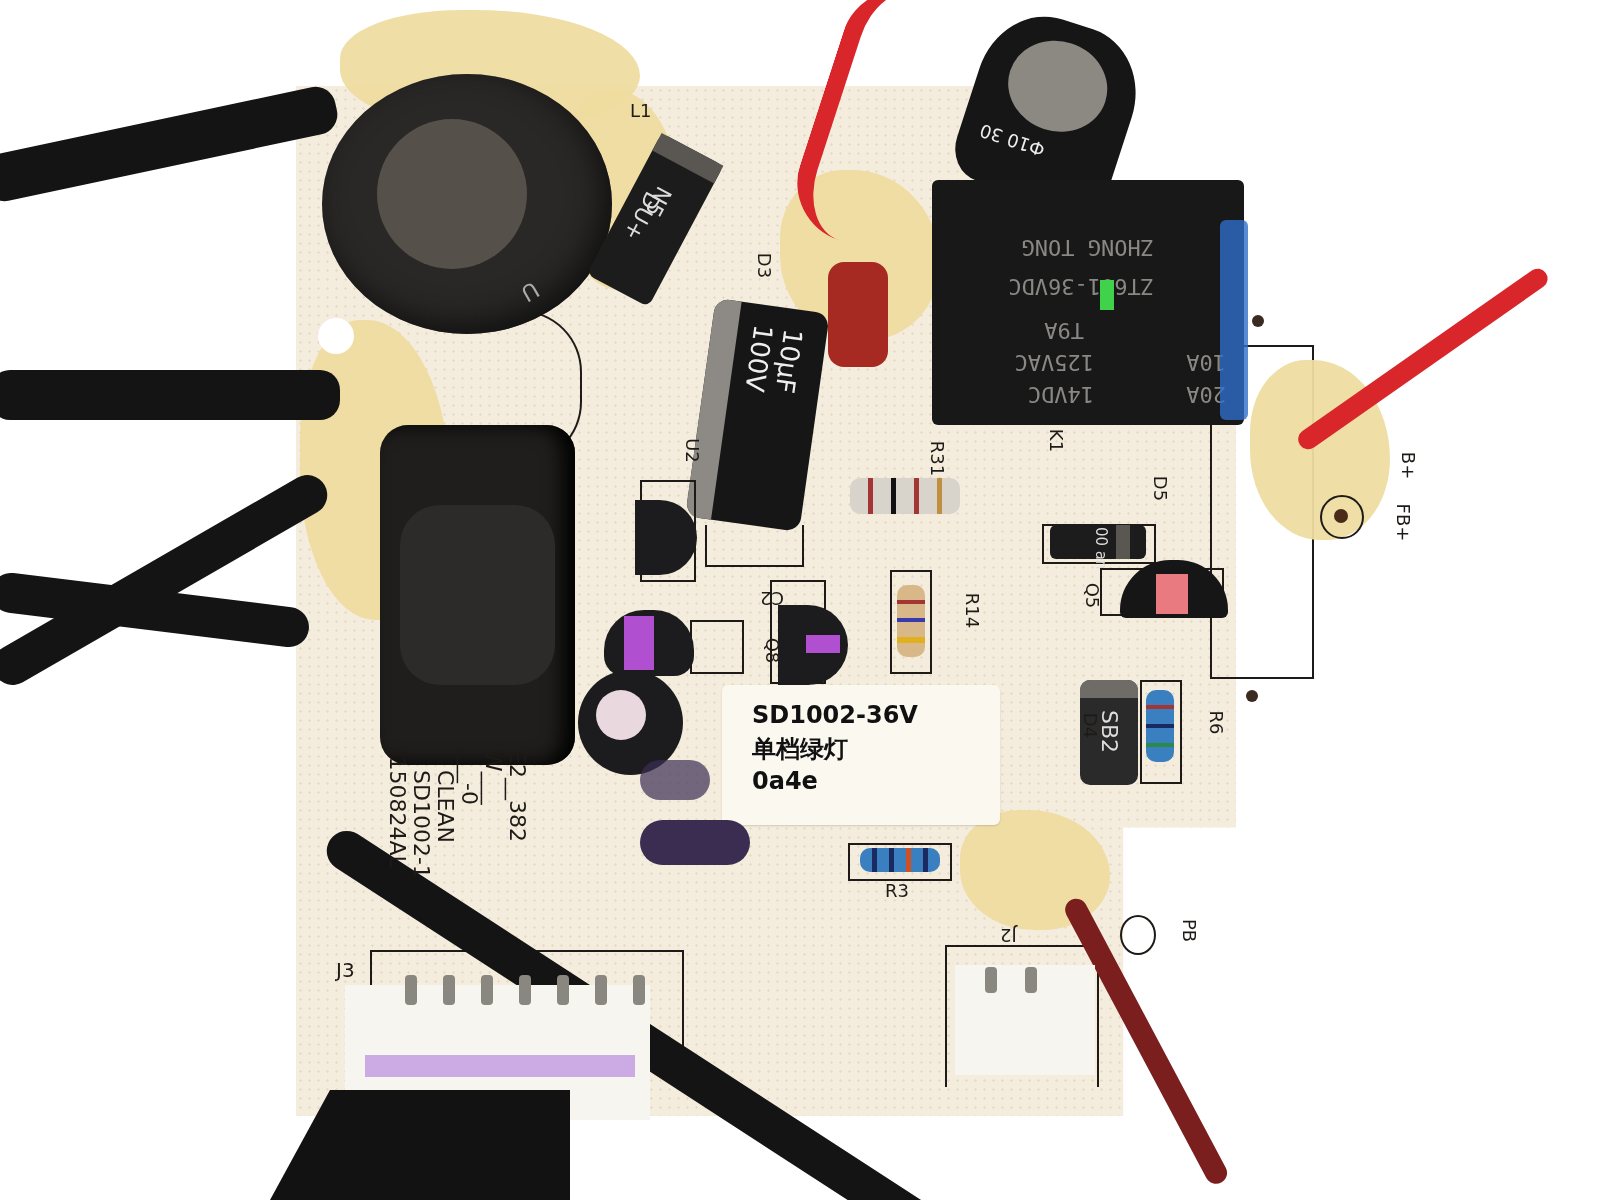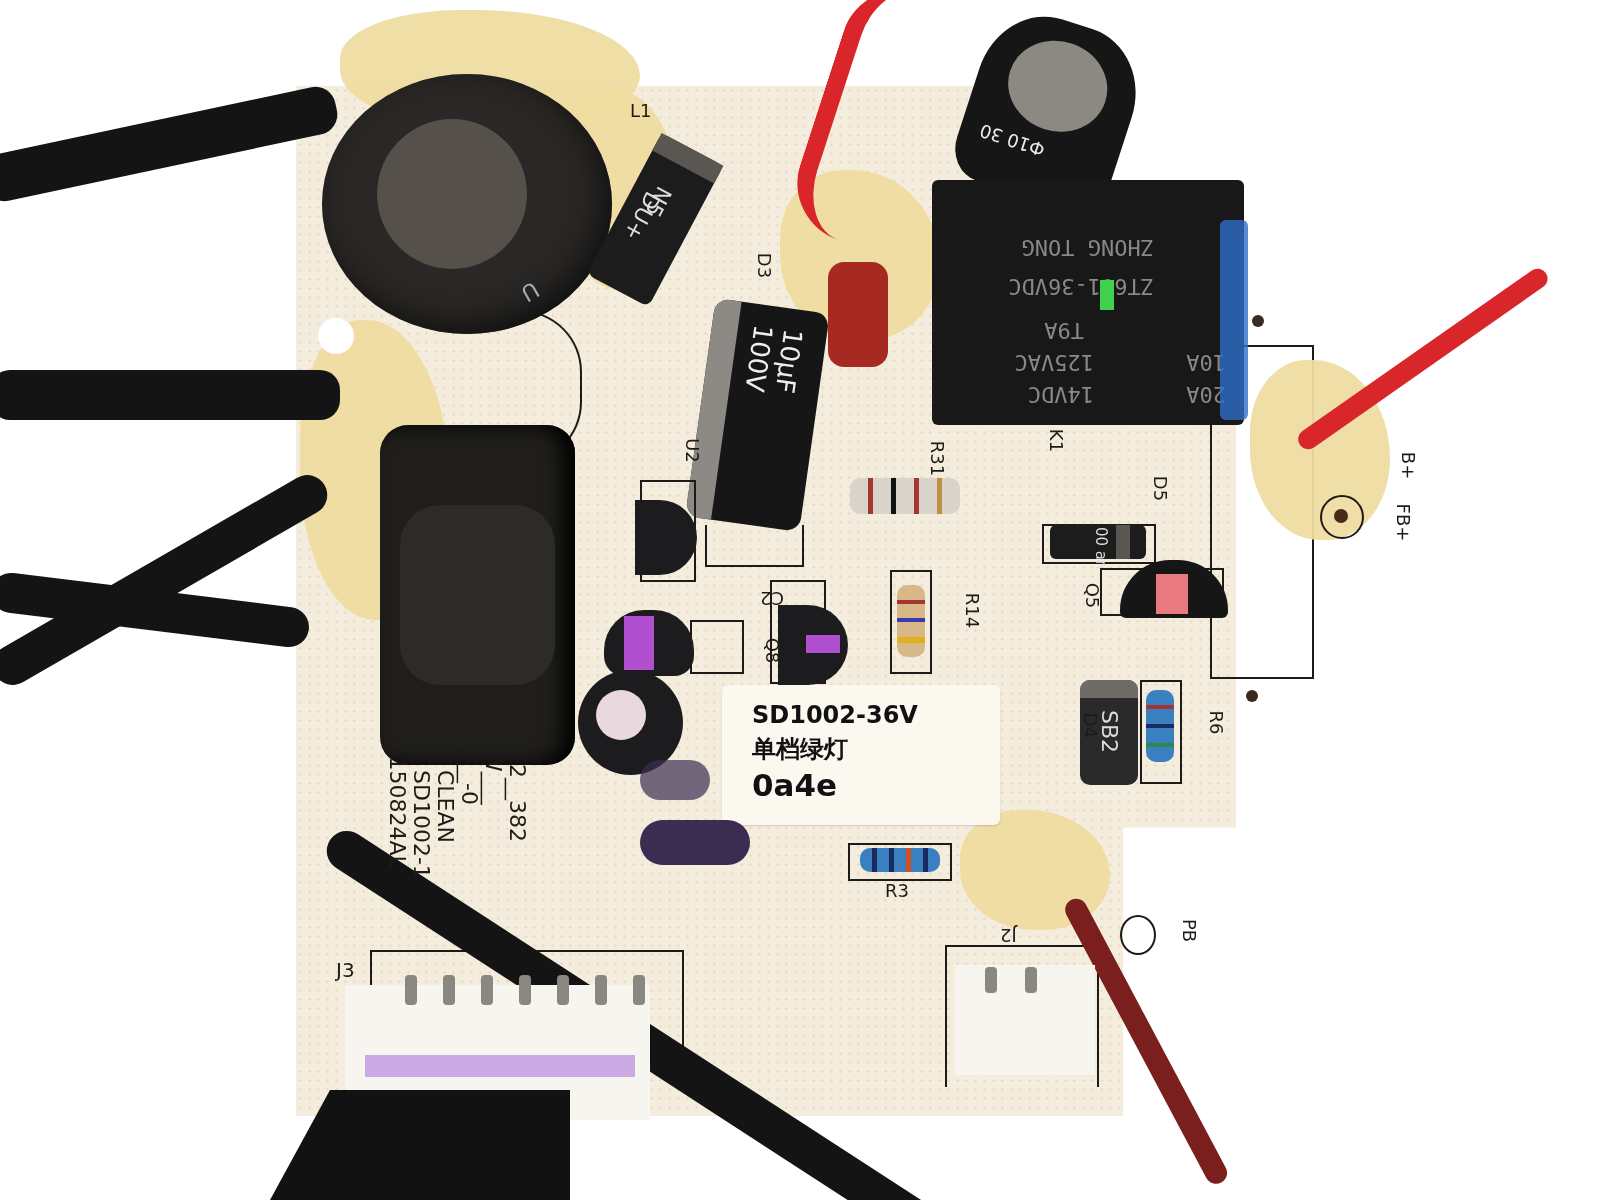--- a/index.html
+++ b/index.html
@@ -161,21 +161,21 @@
 
 <div class="abs" style="left:1080px;top:680px;width:58px;height:105px;background:#2a2a2a;border-radius:10px;">
   <div class="abs" style="left:0;top:0;width:58px;height:18px;background:#6f6c68;border-radius:10px 10px 0 0;"></div>
   <div class="abs rot90" style="left:42px;top:30px;color:#ddd;font-size:22px;white-space:nowrap;">SB2</div>
 </div>
 <div class="silk" style="left:1078px;top:715px;transform:rotate(90deg);">D4</div>
 
 <div class="abs" style="left:722px;top:685px;width:278px;height:140px;background:#fbf8f0;border-radius:6px;box-shadow:0 1px 2px rgba(0,0,0,.15);">
   <div class="abs" style="left:30px;top:16px;font-size:24px;font-weight:bold;color:#111;">SD1002-36V</div>
   <div class="abs" style="left:30px;top:48px;font-size:24px;font-weight:bold;color:#111;">单档绿灯</div>
-  <div class="abs" style="left:30px;top:82px;font-size:31px;font-weight:bold;color:#111;">0a4e</div>
+  <div class="abs" style="left:30px;top:82px;font-size:24px;font-weight:bold;color:#111;">0a4e</div>
 </div>
 
 <div class="abs" style="left:640px;top:820px;width:110px;height:45px;background:#3b2d52;border-radius:30px;"></div>
 <div class="abs" style="left:640px;top:760px;width:70px;height:40px;background:#3b2d52;border-radius:20px;opacity:.7;"></div>
 
 <div class="abs" style="left:370px;top:750px;width:180px;height:180px;">
   <div class="silk" style="left:160px;top:0;transform:rotate(90deg);transform-origin:left top;white-space:nowrap;font-size:22px;">E2__382</div>
   <div class="silk" style="left:136px;top:0;transform:rotate(90deg);transform-origin:left top;white-space:nowrap;font-size:22px;">W___</div>
   <div class="silk" style="left:112px;top:0;transform:rotate(90deg);transform-origin:left top;white-space:nowrap;font-size:22px;">___-0</div>
   <div class="silk" style="left:88px;top:20px;transform:rotate(90deg);transform-origin:left top;white-space:nowrap;font-size:22px;">CLEAN</div>

